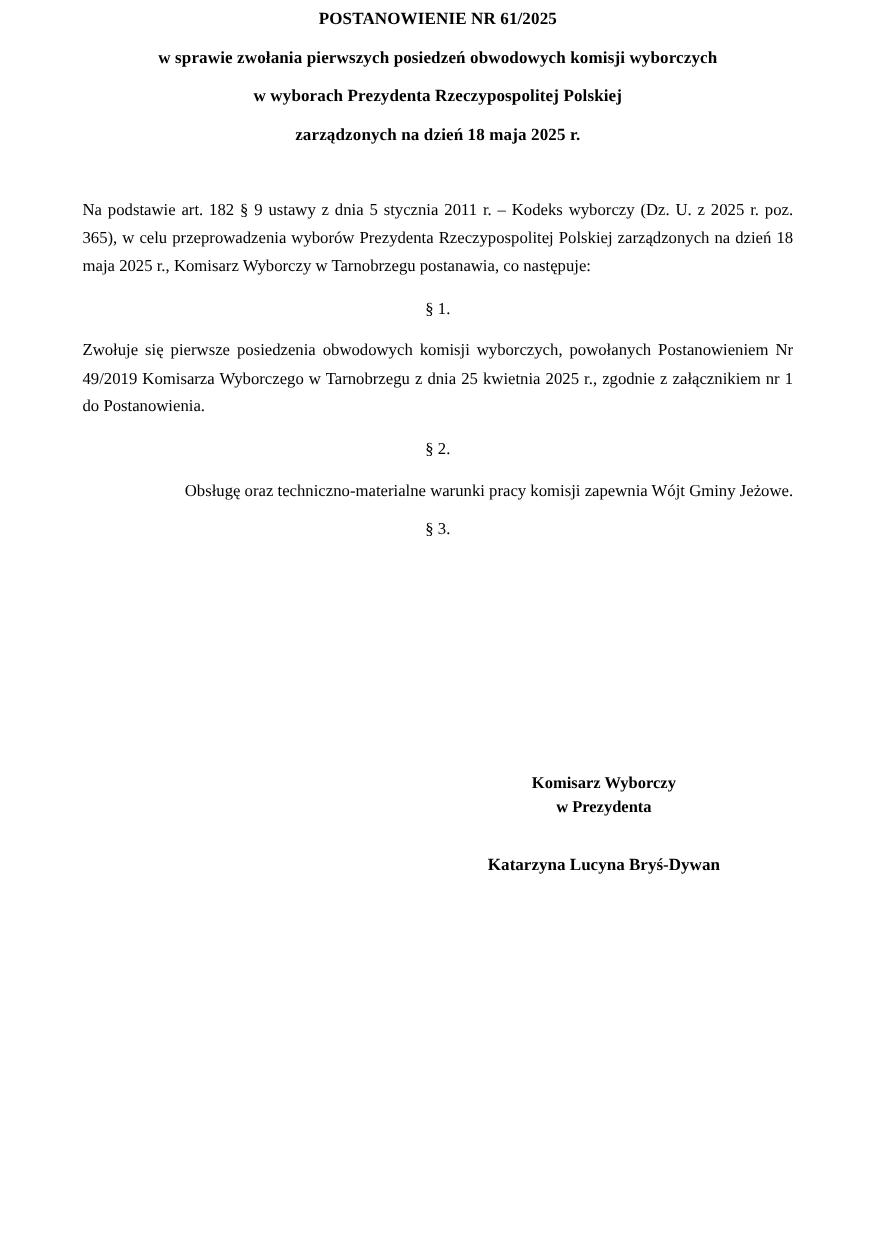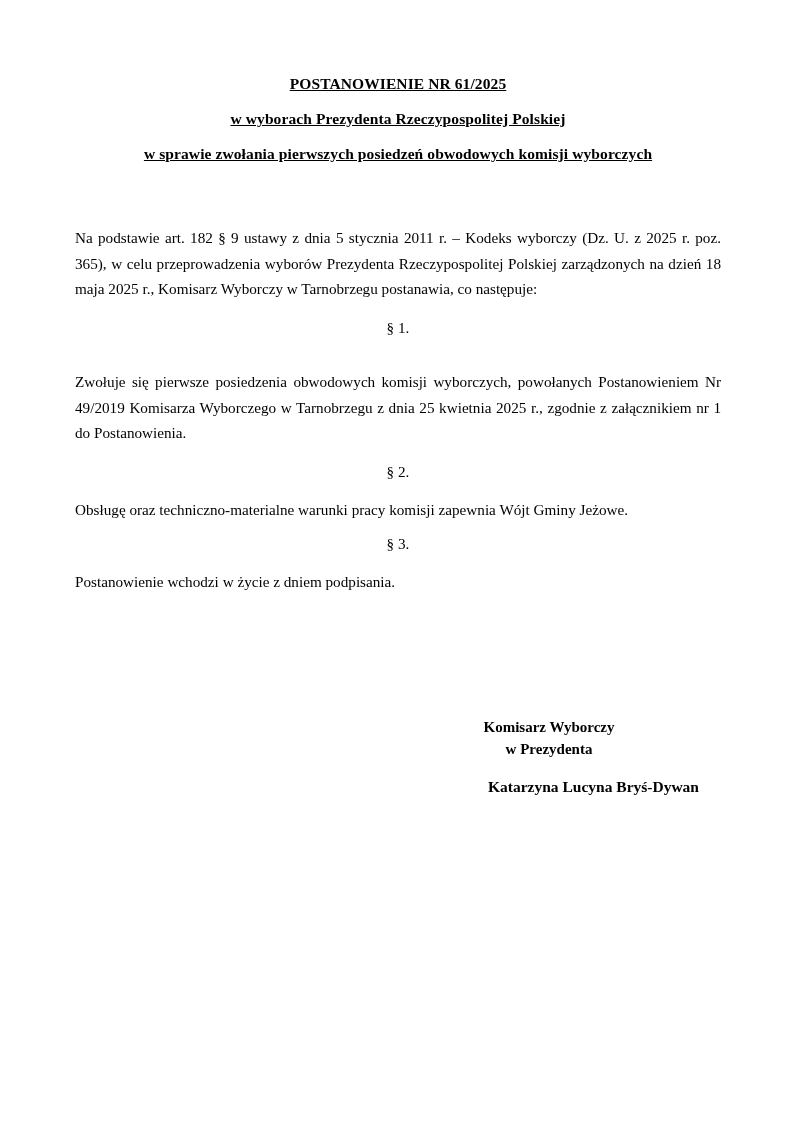--- a/index.html
+++ b/index.html
@@ -23,22 +23,20 @@
   }
   .content {
     position: absolute;
     left: 75px;
     top: 0;
     width: 646px;
   }
 
   
   .heading-block {
-    padding-top: 66px;
-    text-decoration: underline;
   }
   .heading-line {
     text-align: center;
     font-weight: bold;
     font-size: 15.5px;
     line-height: 35px;
     letter-spacing: 0.1px;
     white-space: nowrap;
   }
 
@@ -48,92 +46,91 @@
   }
   .para {
     font-size: 15.2px;
     line-height: 25.5px;
     text-align: justify;
     text-justify: inter-word;
     margin: 0;
   }
   .para.last-justify {
     text-align-last: left;
-    margin-top: 16px;
   }
   .para.single {
-    text-align: left;
+    text-align: right;
   }
   .section-mark {
     font-size: 15.2px;
     line-height: 25.5px;
     text-align: center;
     margin: 0;
   }
   .gap-pre-section { height: 13px; }
   .gap-post-section { height: 13px; }
   .gap-small { height: 8px; }
 
   
   .signature-block {
     position: absolute;
     left: 449px;
-    top: 716px;
+    top: 701px;
     width: 200px;
     text-align: center;
   }
   .sig-line {
     font-weight: bold;
     font-size: 15px;
     line-height: 22px;
     white-space: nowrap;
   }
   .sig-name {
     position: absolute;
     left: 399px;
     top: 776px;
     width: 300px;
-    text-align: right;
+    text-align: center;
     font-weight: bold;
     font-size: 15.5px;
     line-height: 22px;
     white-space: nowrap;
   }
 </style>
 </head>
 <body>
 
 <div class="page">
 
   <div class="content">
 
     <div class="heading-block">
       <div class="heading-line">POSTANOWIENIE NR 61/2025</div>
+      <div class="heading-line">w sprawie zwołania pierwszych posiedzeń obwodowych komisji wyborczych</div>
       <div class="heading-line">w wyborach Prezydenta Rzeczypospolitej Polskiej</div>
-      <div class="heading-line">w sprawie zwołania pierwszych posiedzeń obwodowych komisji wyborczych</div>
+      <div class="heading-line">zarządzonych na dzień 18 maja 2025 r.</div>
     </div>
 
     <div class="body-block">
 
       <p class="para last-justify">Na podstawie art. 182 § 9 ustawy z dnia 5 stycznia 2011 r. – Kodeks wyborczy (Dz. U. z 2025 r. poz. 365), w celu przeprowadzenia wyborów Prezydenta Rzeczypospolitej Polskiej zarządzonych na dzień 18 maja 2025 r., Komisarz Wyborczy w Tarnobrzegu postanawia, co następuje:</p>
 
       <div class="gap-pre-section"></div>
       <div class="section-mark">§ 1.</div>
       <div class="gap-post-section"></div>
       <p class="para last-justify">Zwołuje się pierwsze posiedzenia obwodowych komisji wyborczych, powołanych Postanowieniem Nr 49/2019 Komisarza Wyborczego w Tarnobrzegu z dnia 25 kwietnia 2025 r., zgodnie z załącznikiem nr 1 do Postanowienia.</p>
 
       <div class="gap-pre-section"></div>
       <div class="section-mark">§ 2.</div>
       <div class="gap-post-section"></div>
       <p class="para single">Obsługę oraz techniczno-materialne warunki pracy komisji zapewnia Wójt Gminy Jeżowe.</p>
 
       <div class="gap-small"></div>
       <div class="section-mark">§ 3.</div>
       <div class="gap-post-section"></div>
-      <p class="para single">Postanowienie wchodzi w życie z dniem podpisania.</p>
 
     </div>
   </div>
 
   <div class="signature-block">
     <div class="sig-line">Komisarz Wyborczy</div>
     <div class="sig-line">w Prezydenta</div>
   </div>
 
   <div class="sig-name">Katarzyna Lucyna Bryś-Dywan</div>

